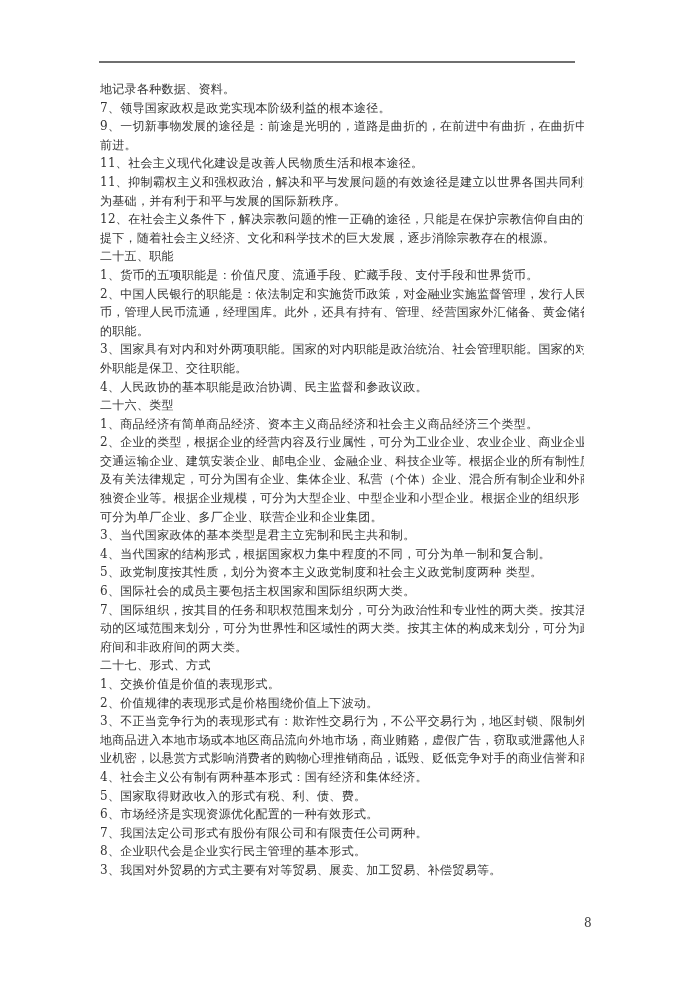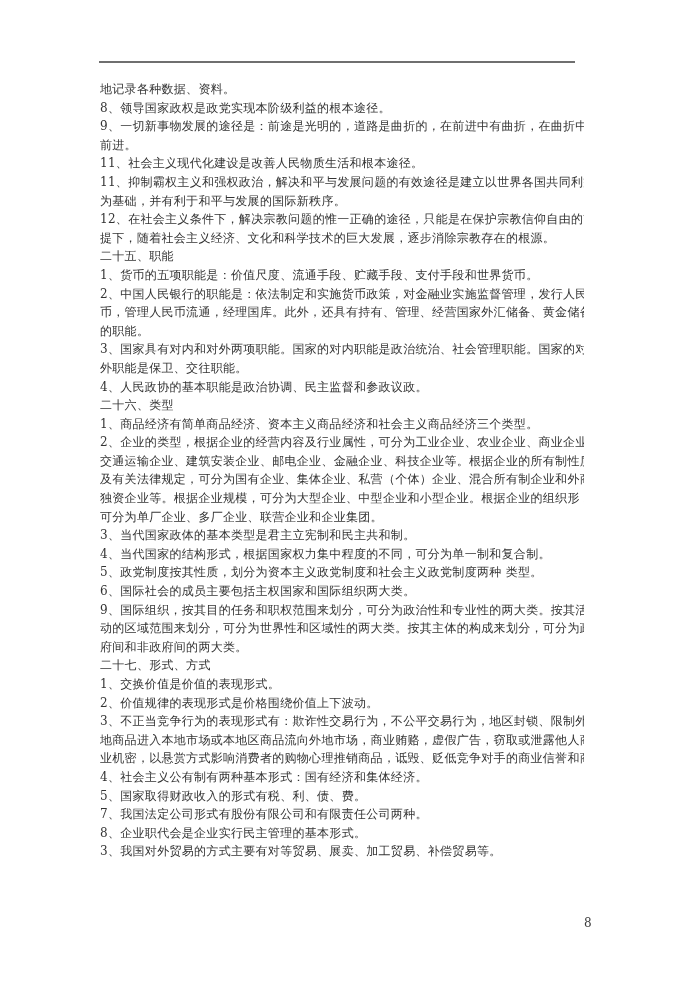--- a/index.html
+++ b/index.html
@@ -47,21 +47,21 @@
 <body>
 
 <div class="page">
 
   <div class="header-rule"></div>
 
   <div class="body-text">
 
     <div class="group">
         <div class="line">地记录各种数据、资料。</div>
-        <div class="line">8、领导国家政权是政党实现本阶级利益的根本途径。</div>
+        <div class="line">7、领导国家政权是政党实现本阶级利益的根本途径。</div>
         <div class="line">9、一切新事物发展的途径是：前途是光明的，道路是曲折的，在前进中有曲折，在曲折中</div>
         <div class="line">前进。</div>
         <div class="line">11、社会主义现代化建设是改善人民物质生活和根本途径。</div>
         <div class="line">11、抑制霸权主义和强权政治，解决和平与发展问题的有效途径是建立以世界各国共同利益</div>
         <div class="line">为基础，并有利于和平与发展的国际新秩序。</div>
         <div class="line">12、在社会主义条件下，解决宗教问题的惟一正确的途径，只能是在保护宗教信仰自由的前</div>
         <div class="line">提下，随着社会主义经济、文化和科学技术的巨大发展，逐步消除宗教存在的根源。</div>
       </div>
 
     <section>
@@ -83,36 +83,37 @@
           <div class="line">1、商品经济有简单商品经济、资本主义商品经济和社会主义商品经济三个类型。</div>
           <div class="line">2、企业的类型，根据企业的经营内容及行业属性，可分为工业企业、农业企业、商业企业、</div>
           <div class="line">交通运输企业、建筑安装企业、邮电企业、金融企业、科技企业等。根据企业的所有制性质</div>
           <div class="line">及有关法律规定，可分为国有企业、集体企业、私营（个体）企业、混合所有制企业和外商</div>
           <div class="line">独资企业等。根据企业规模，可分为大型企业、中型企业和小型企业。根据企业的组织形 式，</div>
           <div class="line">可分为单厂企业、多厂企业、联营企业和企业集团。</div>
           <div class="line">3、当代国家政体的基本类型是君主立宪制和民主共和制。</div>
           <div class="line">4、当代国家的结构形式，根据国家权力集中程度的不同，可分为单一制和复合制。</div>
           <div class="line">5、政党制度按其性质，划分为资本主义政党制度和社会主义政党制度两种 类型。</div>
           <div class="line">6、国际社会的成员主要包括主权国家和国际组织两大类。</div>
-          <div class="line">9、国际组织，按其目的任务和职权范围来划分，可分为政治性和专业性的两大类。按其活</div>
+          <div class="line">7、国际组织，按其目的任务和职权范围来划分，可分为政治性和专业性的两大类。按其活</div>
           <div class="line">动的区域范围来划分，可分为世界性和区域性的两大类。按其主体的构成来划分，可分为政</div>
           <div class="line">府间和非政府间的两大类。</div>
         </div>
     </section>
 
     <section>
       <div class="line">二十七、形式、方式</div>
       <div class="group">
           <div class="line">1、交换价值是价值的表现形式。</div>
           <div class="line">2、价值规律的表现形式是价格围绕价值上下波动。</div>
           <div class="line">3、不正当竞争行为的表现形式有：欺诈性交易行为，不公平交易行为，地区封锁、限制外</div>
           <div class="line">地商品进入本地市场或本地区商品流向外地市场，商业贿赂，虚假广告，窃取或泄露他人商</div>
           <div class="line">业机密，以悬赏方式影响消费者的购物心理推销商品，诋毁、贬低竞争对手的商业信誉和商</div>
           <div class="line">4、社会主义公有制有两种基本形式：国有经济和集体经济。</div>
           <div class="line">5、国家取得财政收入的形式有税、利、债、费。</div>
+          <div class="line">6、市场经济是实现资源优化配置的一种有效形式。</div>
           <div class="line">7、我国法定公司形式有股份有限公司和有限责任公司两种。</div>
           <div class="line">8、企业职代会是企业实行民主管理的基本形式。</div>
           <div class="line">3、我国对外贸易的方式主要有对等贸易、展卖、加工贸易、补偿贸易等。</div>
         </div>
     </section>
 
   </div>
 
   <div class="page-number">8</div>
 

